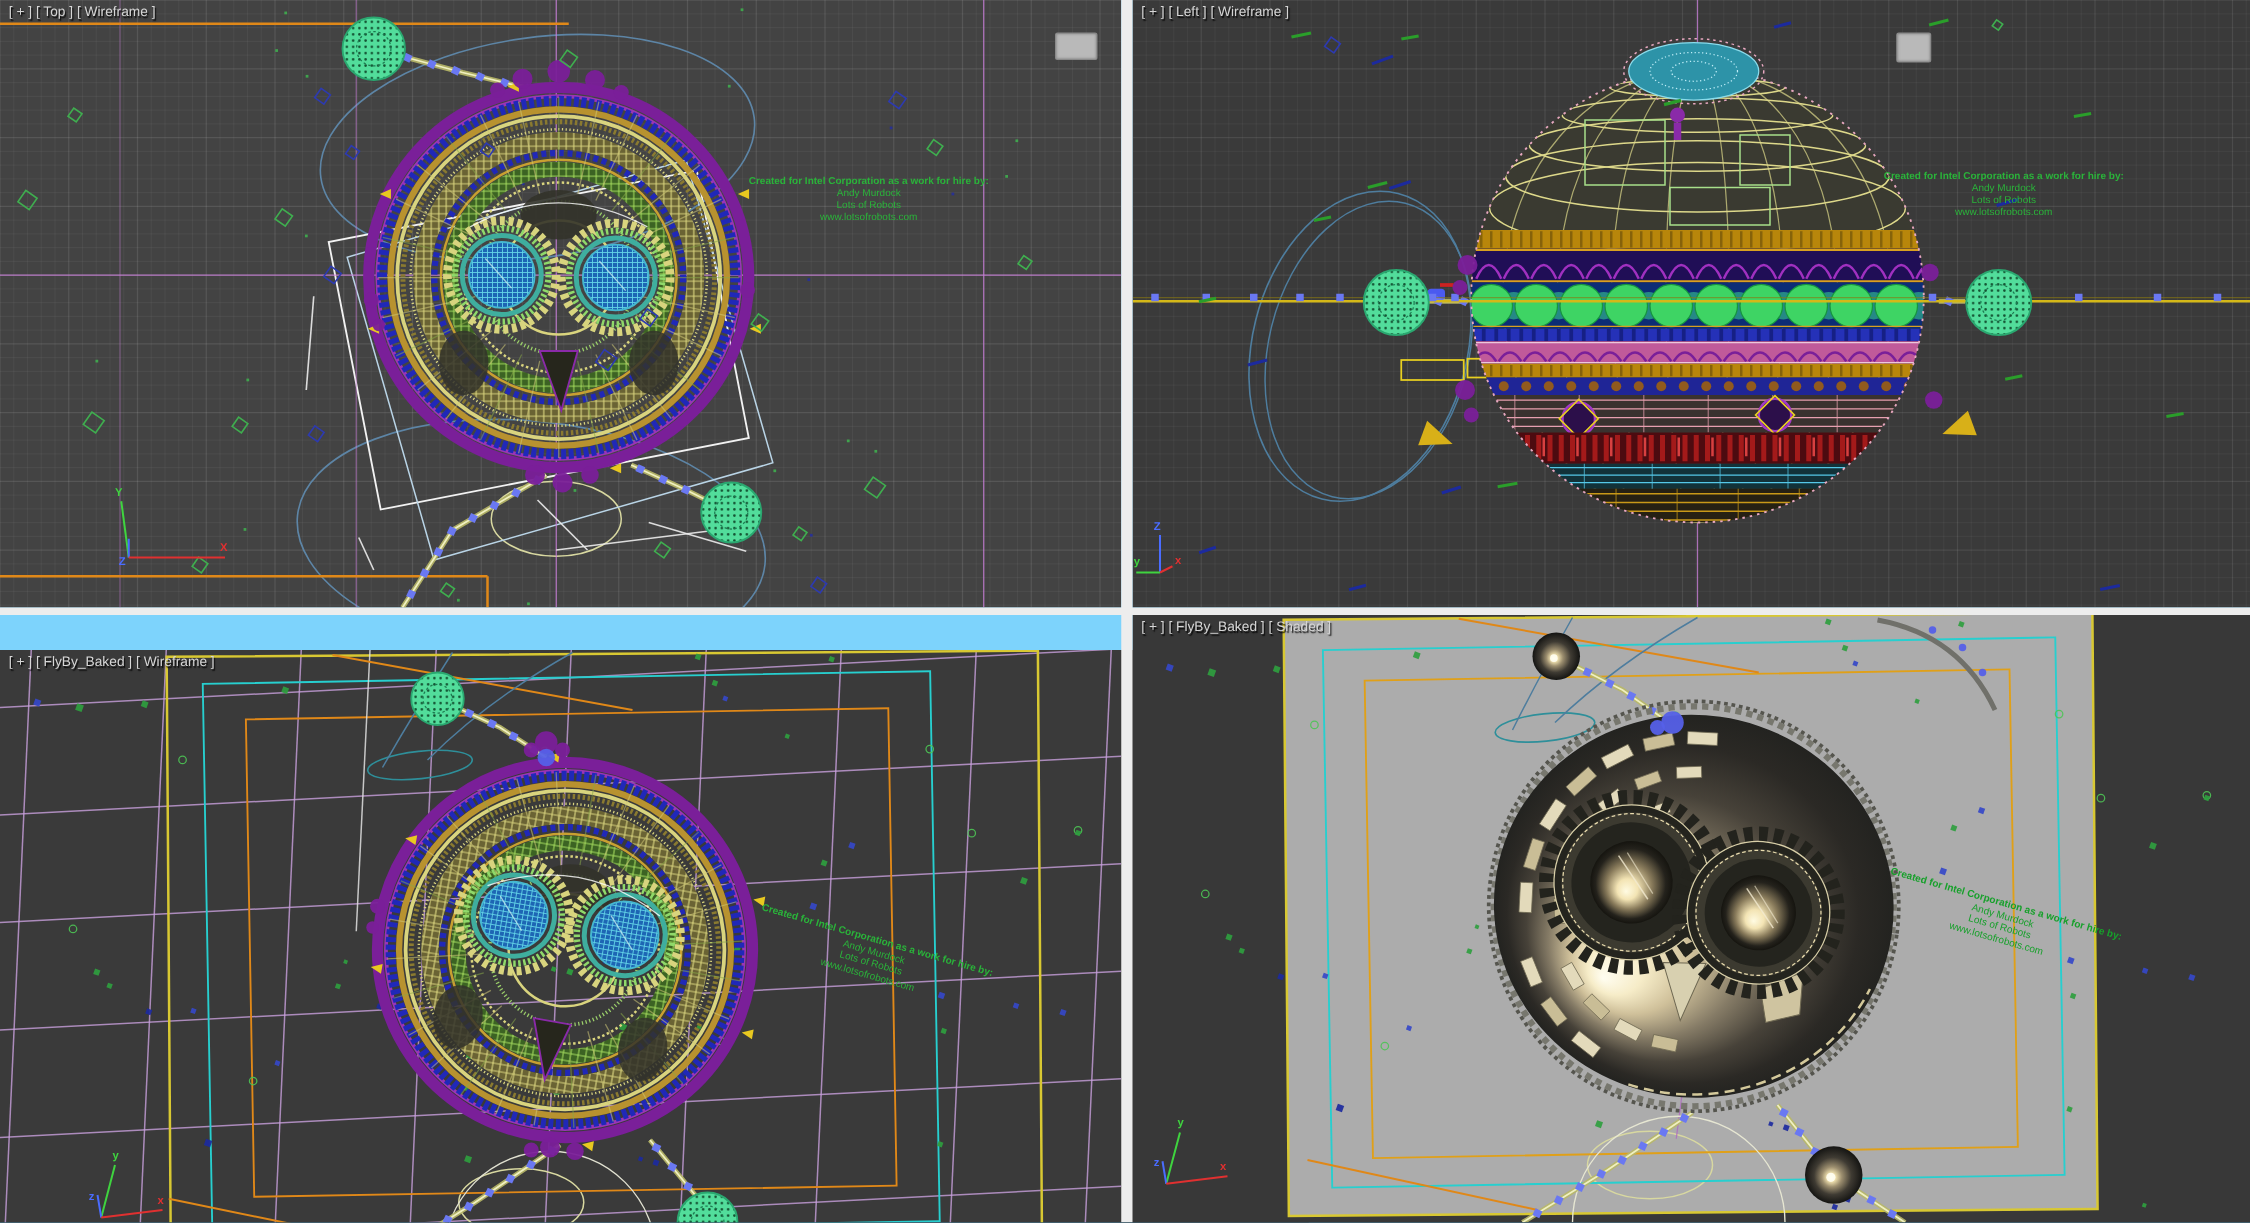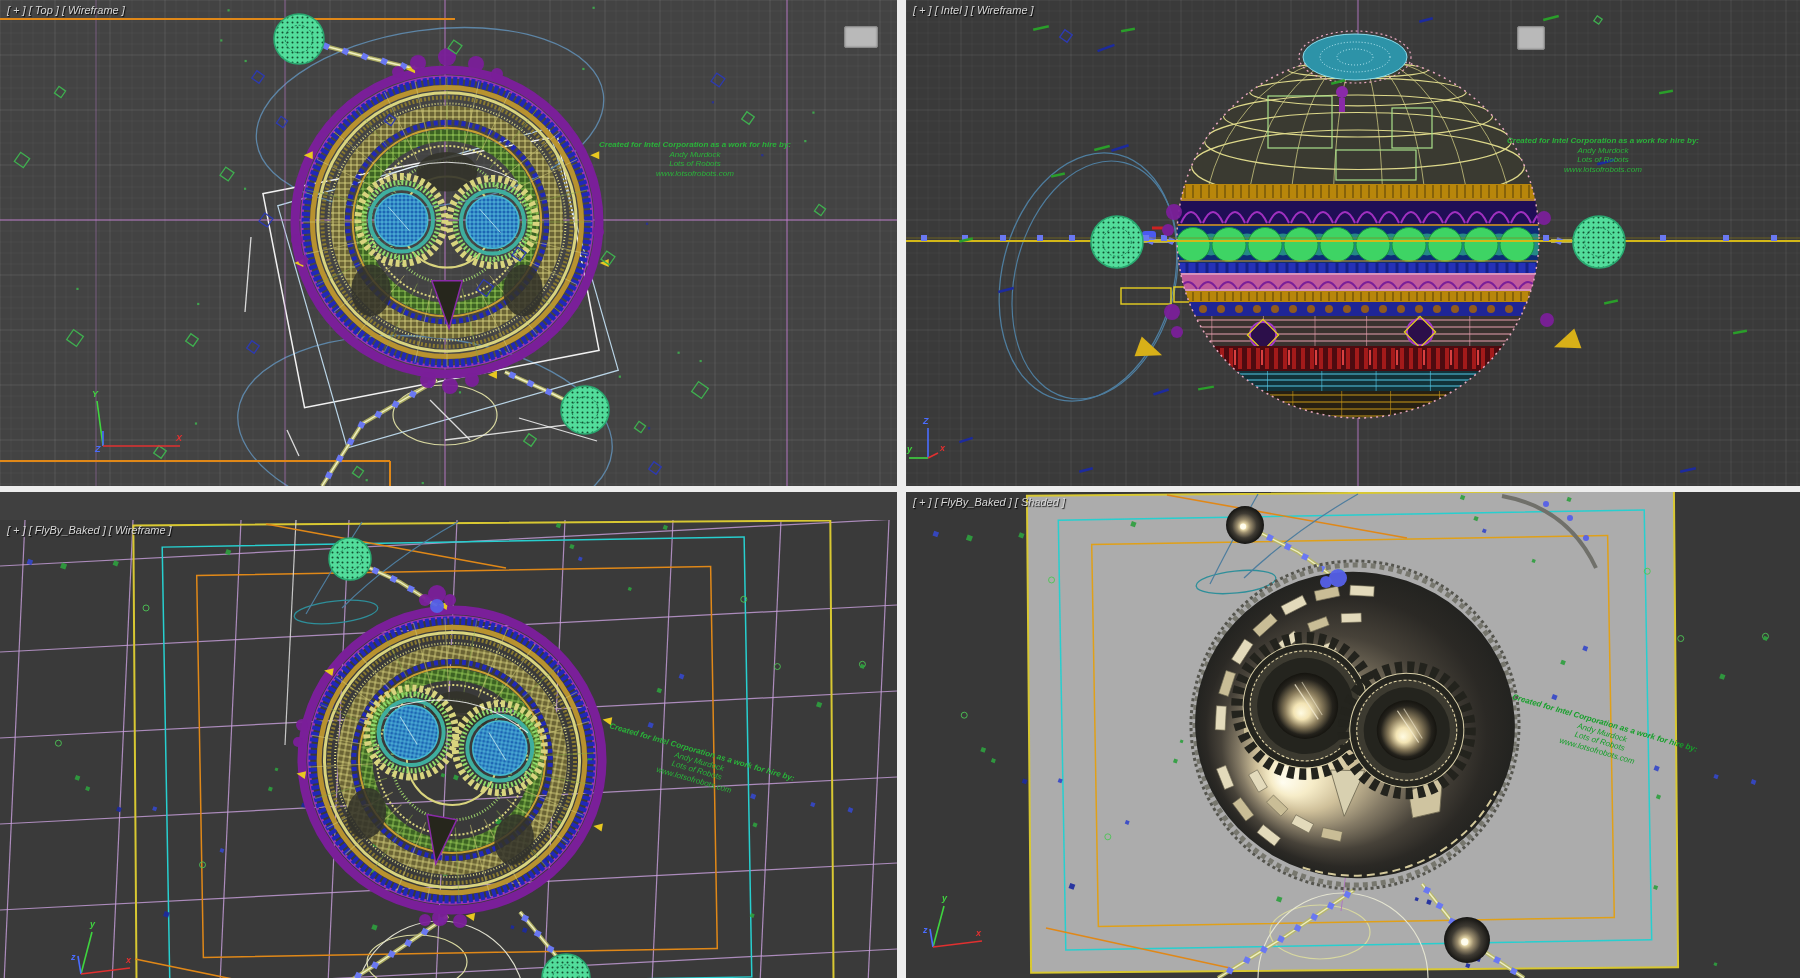--- a/index.html
+++ b/index.html
@@ -1,17 +1,17 @@
 <!DOCTYPE html>
 <html><head>
 <meta charset="utf-8">
 <style>
   html,body{margin:0;padding:0;background:#1c1c1c;}
-  #stage{position:relative;width:1800px;height:978px;overflow:hidden;background:#404040;
-         font-family:"Liberation Sans",sans-serif;font-style:italic;}
+  #stage{position:relative;width:1800px;height:978px;overflow:hidden;background:#7dd3fc;
+         font-family:"Liberation Sans",sans-serif;}
   .vp{position:absolute;overflow:hidden;}
   .vp svg{position:absolute;left:0;top:0;}
   .vplabel{position:absolute;left:7px;top:4px;z-index:30;font-size:11px;color:#d6d6d6;
            letter-spacing:0px;text-shadow:1px 1px 1px rgba(0,0,0,.9);cursor:default;white-space:nowrap;}
   .divider{position:absolute;background:#ededed;z-index:20;}
   .watermark{position:absolute;z-index:25;text-align:center;font-size:8px;line-height:9.5px;
              white-space:nowrap;transform-origin:center center;}
   .graybox{position:absolute;z-index:24;background:#b9b9b9;border:1px solid #8a8a8a;border-radius:2px;
            box-shadow:inset 0 0 2px #777;}
 </style>
@@ -387,21 +387,21 @@
       </svg>
   <div class="graybox" style="left: 844px; top: 26px; width: 32px; height: 20px;"></div>
       <div class="watermark" style="left: 695px; top: 159px; color: rgb(42, 179, 58); transform: translate(-50%, -50%) rotate(0deg);">
         <div style="font-weight: bold;">Created for Intel Corporation as a work for hire by:</div>
         <div>Andy Murdock</div>
         <div>Lots of Robots</div>
         <div>www.lotsofrobots.com</div>
       </div>
     </div>
   <div class="vp" id="vp1" style="left: 906px; top: 0px; width: 894px; height: 486px; background: rgb(58, 58, 58);">
-    <span class="vplabel">[ + ] [ Intel ] [ Wireframe ]</span>
+    <span class="vplabel">[ + ] [ Left ] [ Wireframe ]</span>
     <svg width="894" height="486">
         <defs>
           <pattern id="vp-left-patKhaki" width="6" height="6" patternUnits="userSpaceOnUse">
             <rect x="0" y="0" width="6" height="6" fill="#6a6334"></rect>
             <path d="M0 3 H6 M3 0 V6" fill="none" stroke="#d9d47e" stroke-width="0.9"></path>
           </pattern>
           <pattern id="vp-left-patGreen" width="6" height="6" patternUnits="userSpaceOnUse">
             <rect x="0" y="0" width="6" height="6" fill="#3c6323"></rect>
             <path d="M0 3 H6 M3 0 V6" fill="none" stroke="#a8e060" stroke-width="0.8"></path>
           </pattern>

